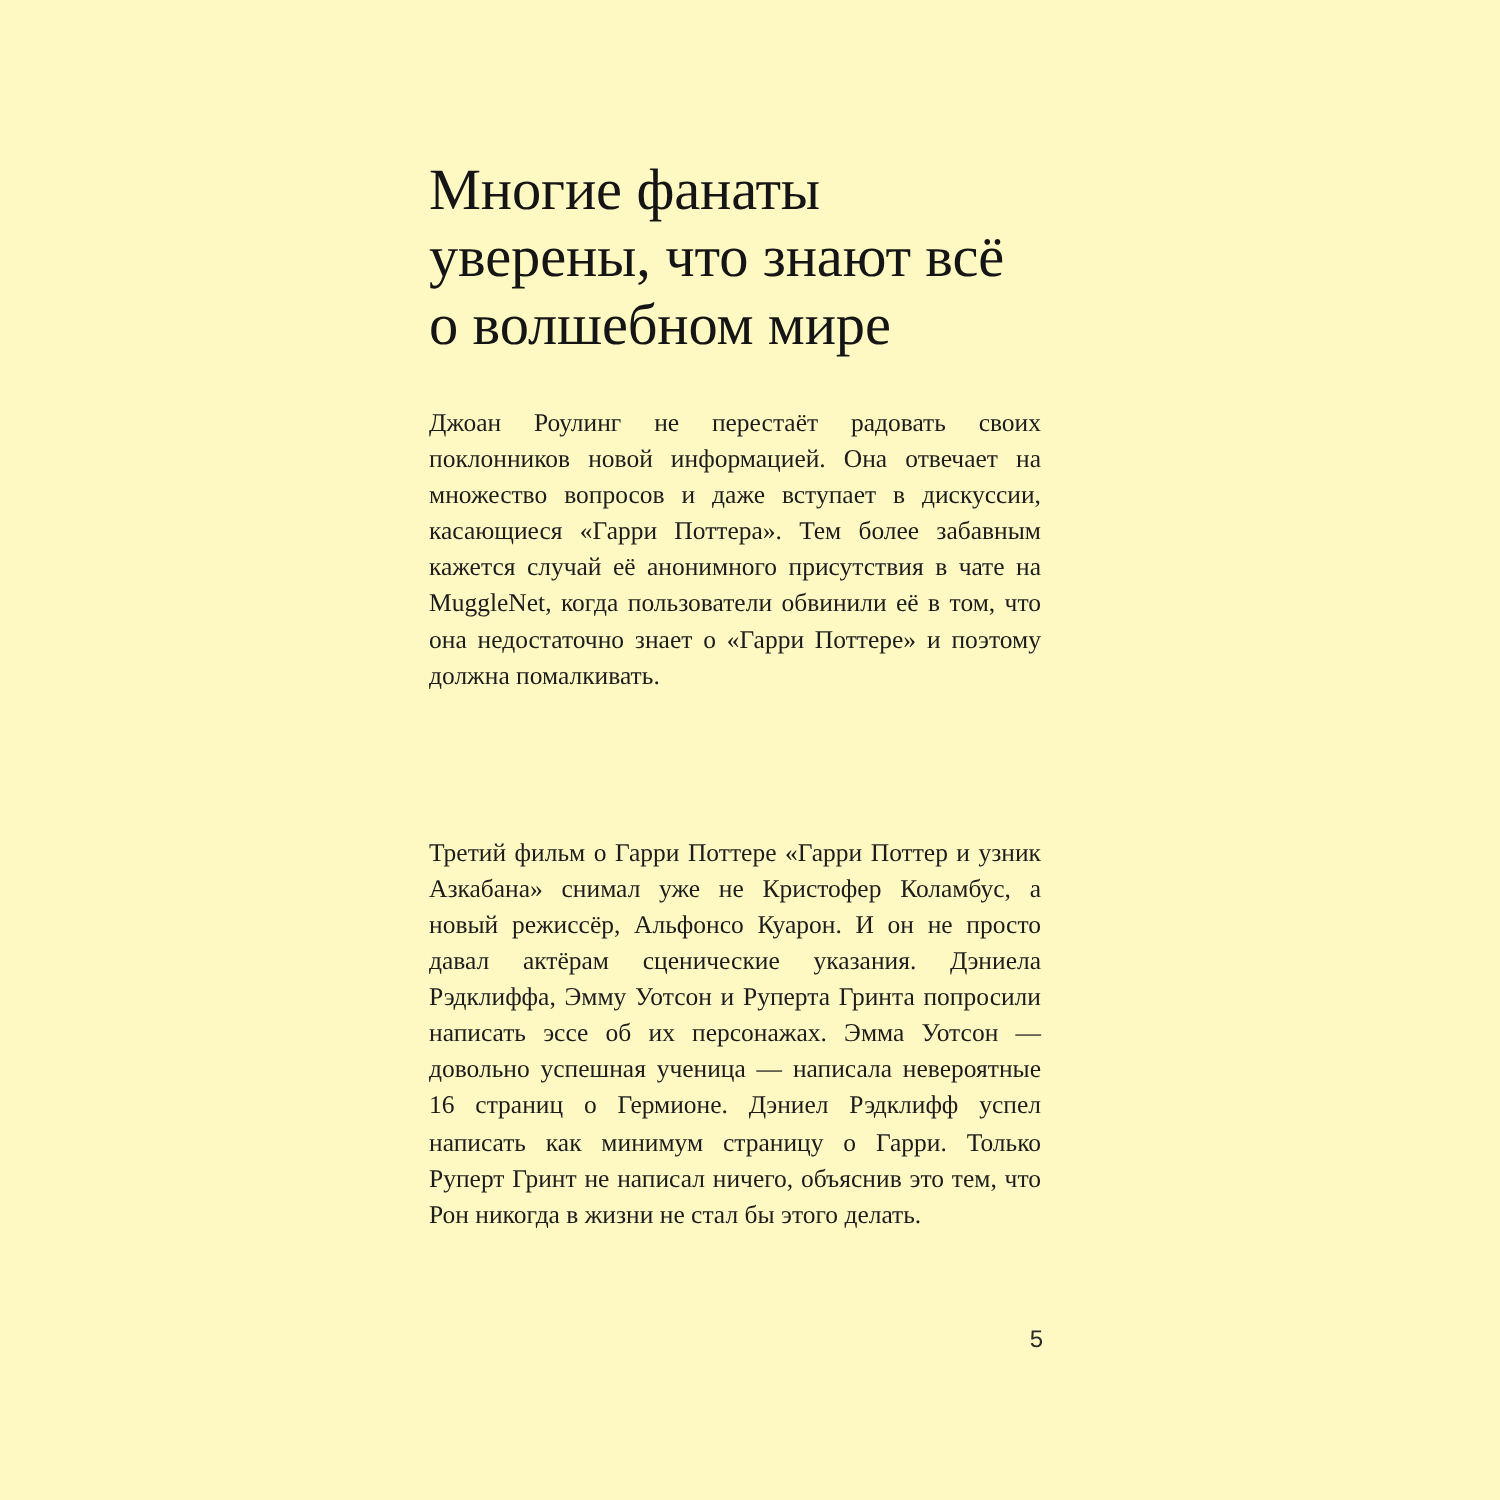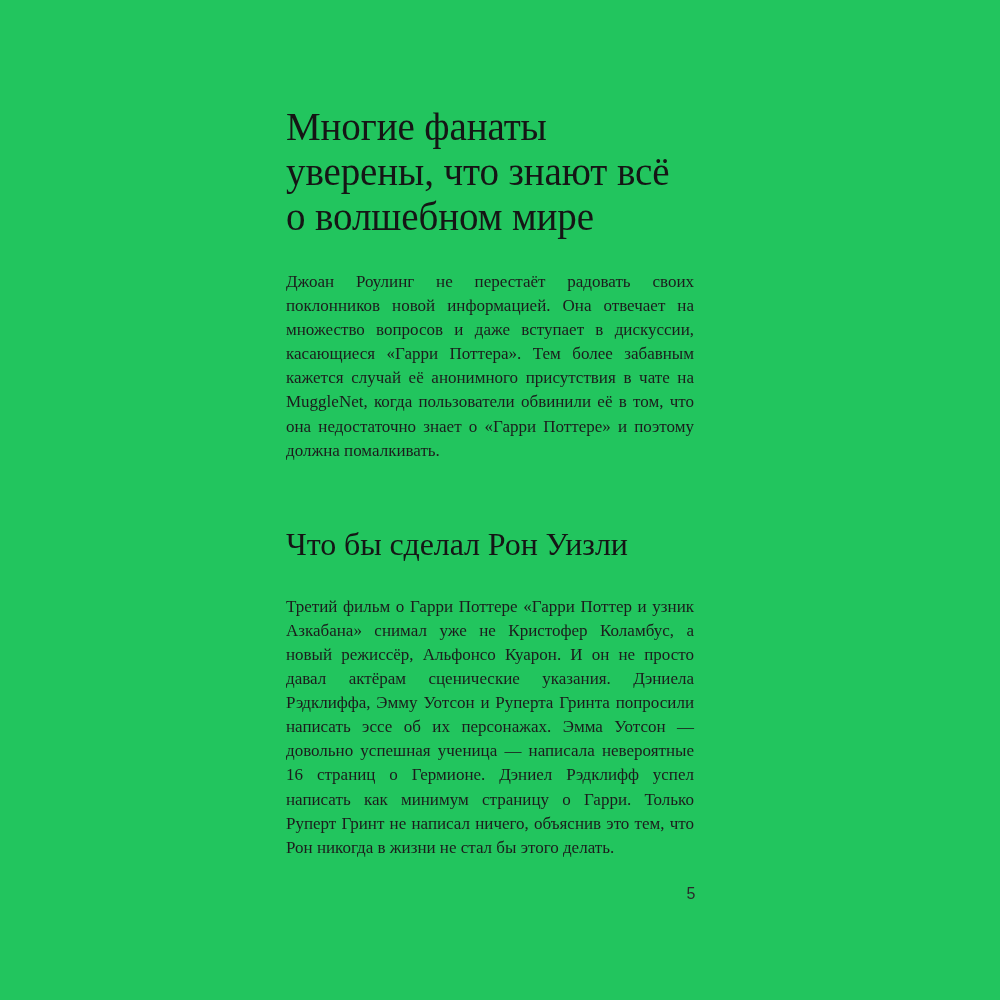--- a/index.html
+++ b/index.html
@@ -14,21 +14,21 @@
     overflow: hidden;
     font-family: "Liberation Serif", "DejaVu Serif", serif;
     color: #1a1a1a;
     -webkit-font-smoothing: antialiased;
   }
 
   .page {
     position: relative;
     width: 1000px;
     height: 1000px;
-    background: #22c55e;
+    background: #fef9c3;
   }
 
   .content-column {
     position: absolute;
     left: 286px;
     top: 104px;
     width: 408px;
   }
 
   .chapter-title {
@@ -92,21 +92,20 @@
     <h1 class="chapter-title">Многие фанаты
 уверены, что знают всё
 о волшебном мире</h1>
 
     <div class="gap-title-to-para"></div>
 
     <p class="body-paragraph">Джоан Роулинг не перестаёт радовать своих поклонников новой информацией. Она отвечает на множество вопросов и даже вступает в дискуссии, касающиеся «Гарри Поттера». Тем более забавным кажется случай её анонимного присутствия в чате на MuggleNet, когда пользователи обвинили её в том, что она недостаточно знает о «Гарри Поттере» и поэтому должна помалкивать.</p>
 
     <div class="gap-para-to-heading"></div>
 
-    <h2 class="section-heading">Что бы сделал Рон Уизли</h2>
 
     <div class="gap-heading-to-para"></div>
 
     <p class="body-paragraph">Третий фильм о Гарри Поттере «Гарри Поттер и узник Азкабана» снимал уже не Кристофер Коламбус, а новый режиссёр, Альфонсо Куарон. И он не просто давал актёрам сценические указания. Дэниела Рэдклиффа, Эмму Уотсон и Руперта Гринта попросили написать эссе об их персонажах. Эмма Уотсон — довольно успешная ученица — написала невероятные 16 страниц о Гермионе. Дэниел Рэдклифф успел написать как минимум страницу о Гарри. Только Руперт Гринт не написал ничего, объяснив это тем, что Рон никогда в жизни не стал бы этого делать.</p>
 
   </div>
 
   <div class="page-number">5</div>
 
 </div>

